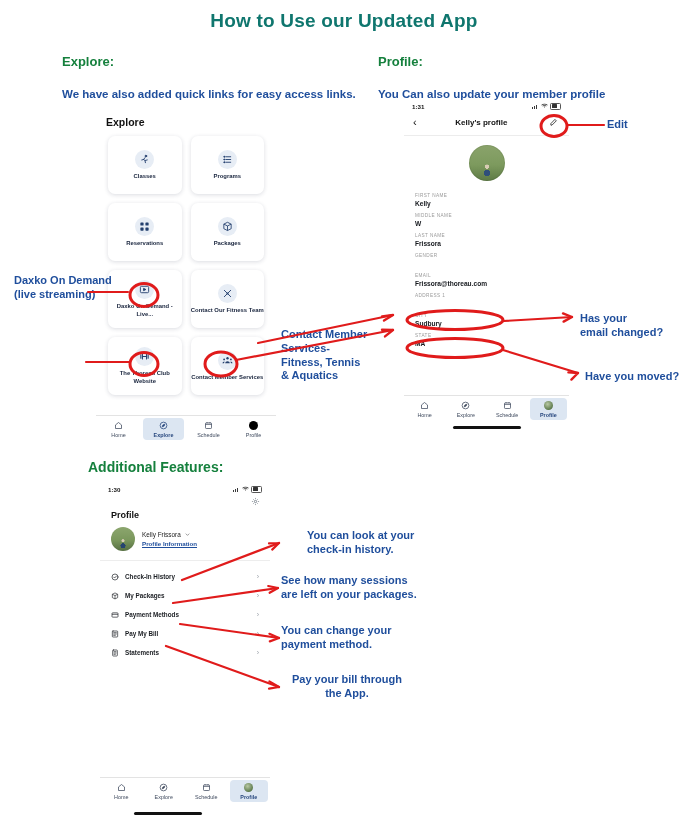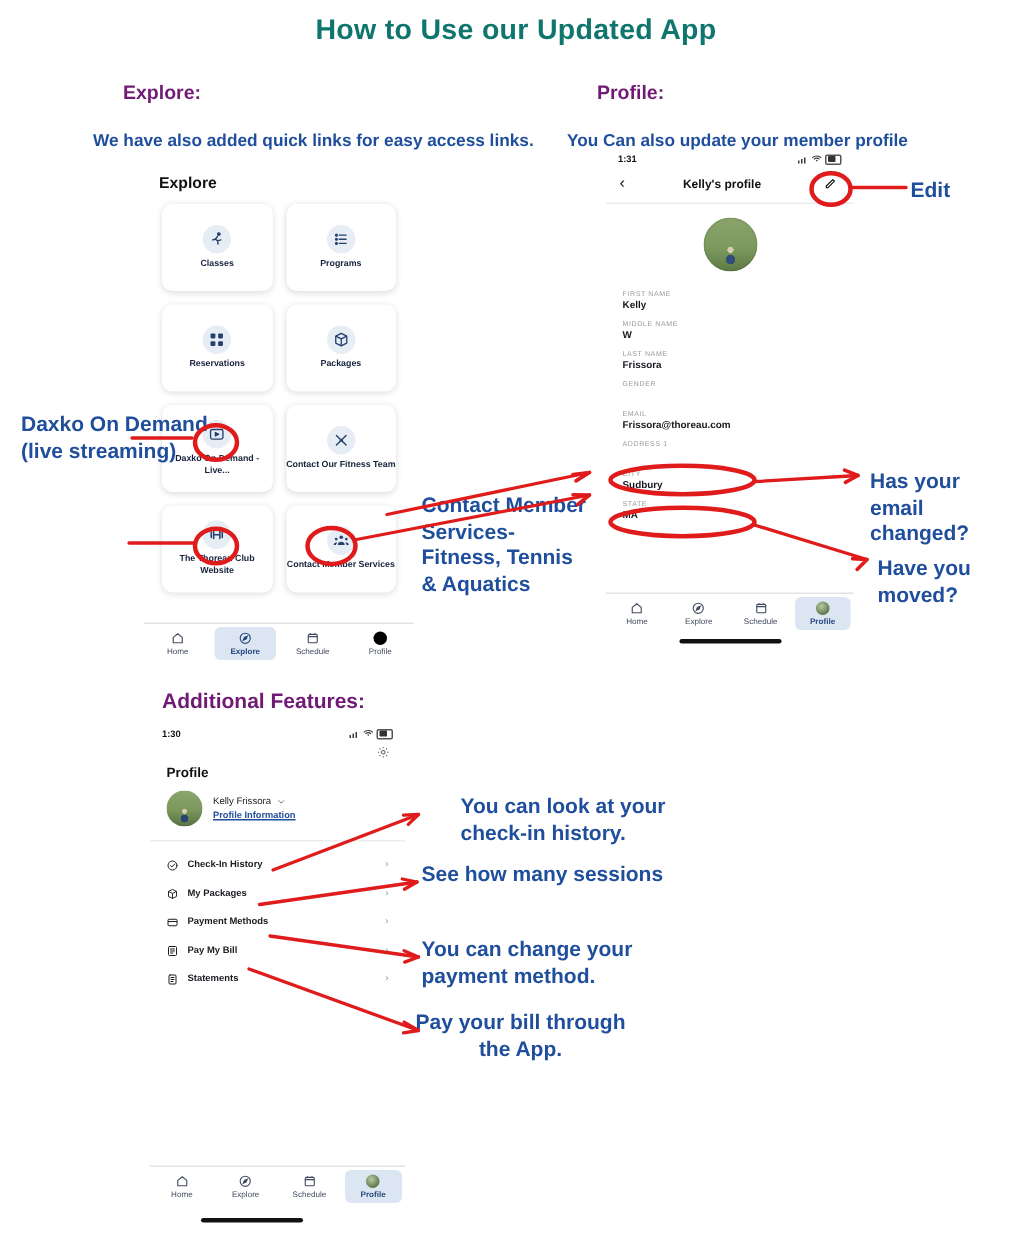--- a/index.html
+++ b/index.html
@@ -13,25 +13,25 @@
   }
   .page{position:absolute;inset:0;}
 
   
   .main-title{
     position:absolute;left:0;right:0;top:10px;
     text-align:center;
     font-size:19px;font-weight:bold;letter-spacing:.2px;
     color:#0f766e;
   }
-  .sec-head{position:absolute;font-size:13px;font-weight:bold;color:#701a75;margin-left:20px;}
+  .sec-head{position:absolute;font-size:13px;font-weight:bold;color:#15803d;}
   .sec-sub{position:absolute;font-size:11.5px;font-weight:bold;color:#1f4e9c;margin-top:14px;}
 
   
-  .anno{position:absolute;font-size:14px;font-weight:bold;color:#1f4e9c;line-height:1.25;}
+  .anno{position:absolute;font-size:11px;font-weight:bold;color:#1f4e9c;line-height:1.25;}
 
   
   .overlay{position:absolute;inset:0;pointer-events:none;}
 
   
   .phone{position:absolute;background:#ffffff;}
   .statusbar{display:flex;align-items:center;justify-content:space-between;
     padding:0 8px;height:12px;font-size:6.2px;font-weight:bold;color:#111;}
   .sb-right{display:flex;align-items:center;gap:2px;}
   .bars{display:inline-block;width:7px;height:5px;
@@ -468,20 +468,21 @@
 
   <div class="anno" style="left:585px;top:370px;width:105px;">Have you moved?</div>
 
   <div class="anno" style="left:281px;top:529px;width:160px;margin-left:26px;">
     <div>You can look at your</div>
     <div>check-in history.</div>
   </div>
 
   <div class="anno" style="left:281px;top:574px;width:175px;">
     <div>See how many sessions</div>
+    <div>are left on your packages.</div>
   </div>
 
   <div class="anno" style="left:281px;top:624px;width:160px;">
     <div>You can change your</div>
     <div>payment method.</div>
   </div>
 
   <div class="anno" style="left:267px;top:673px;width:160px;text-align:center;">
     <div>Pay your bill through</div>
     <div>the App.</div>

